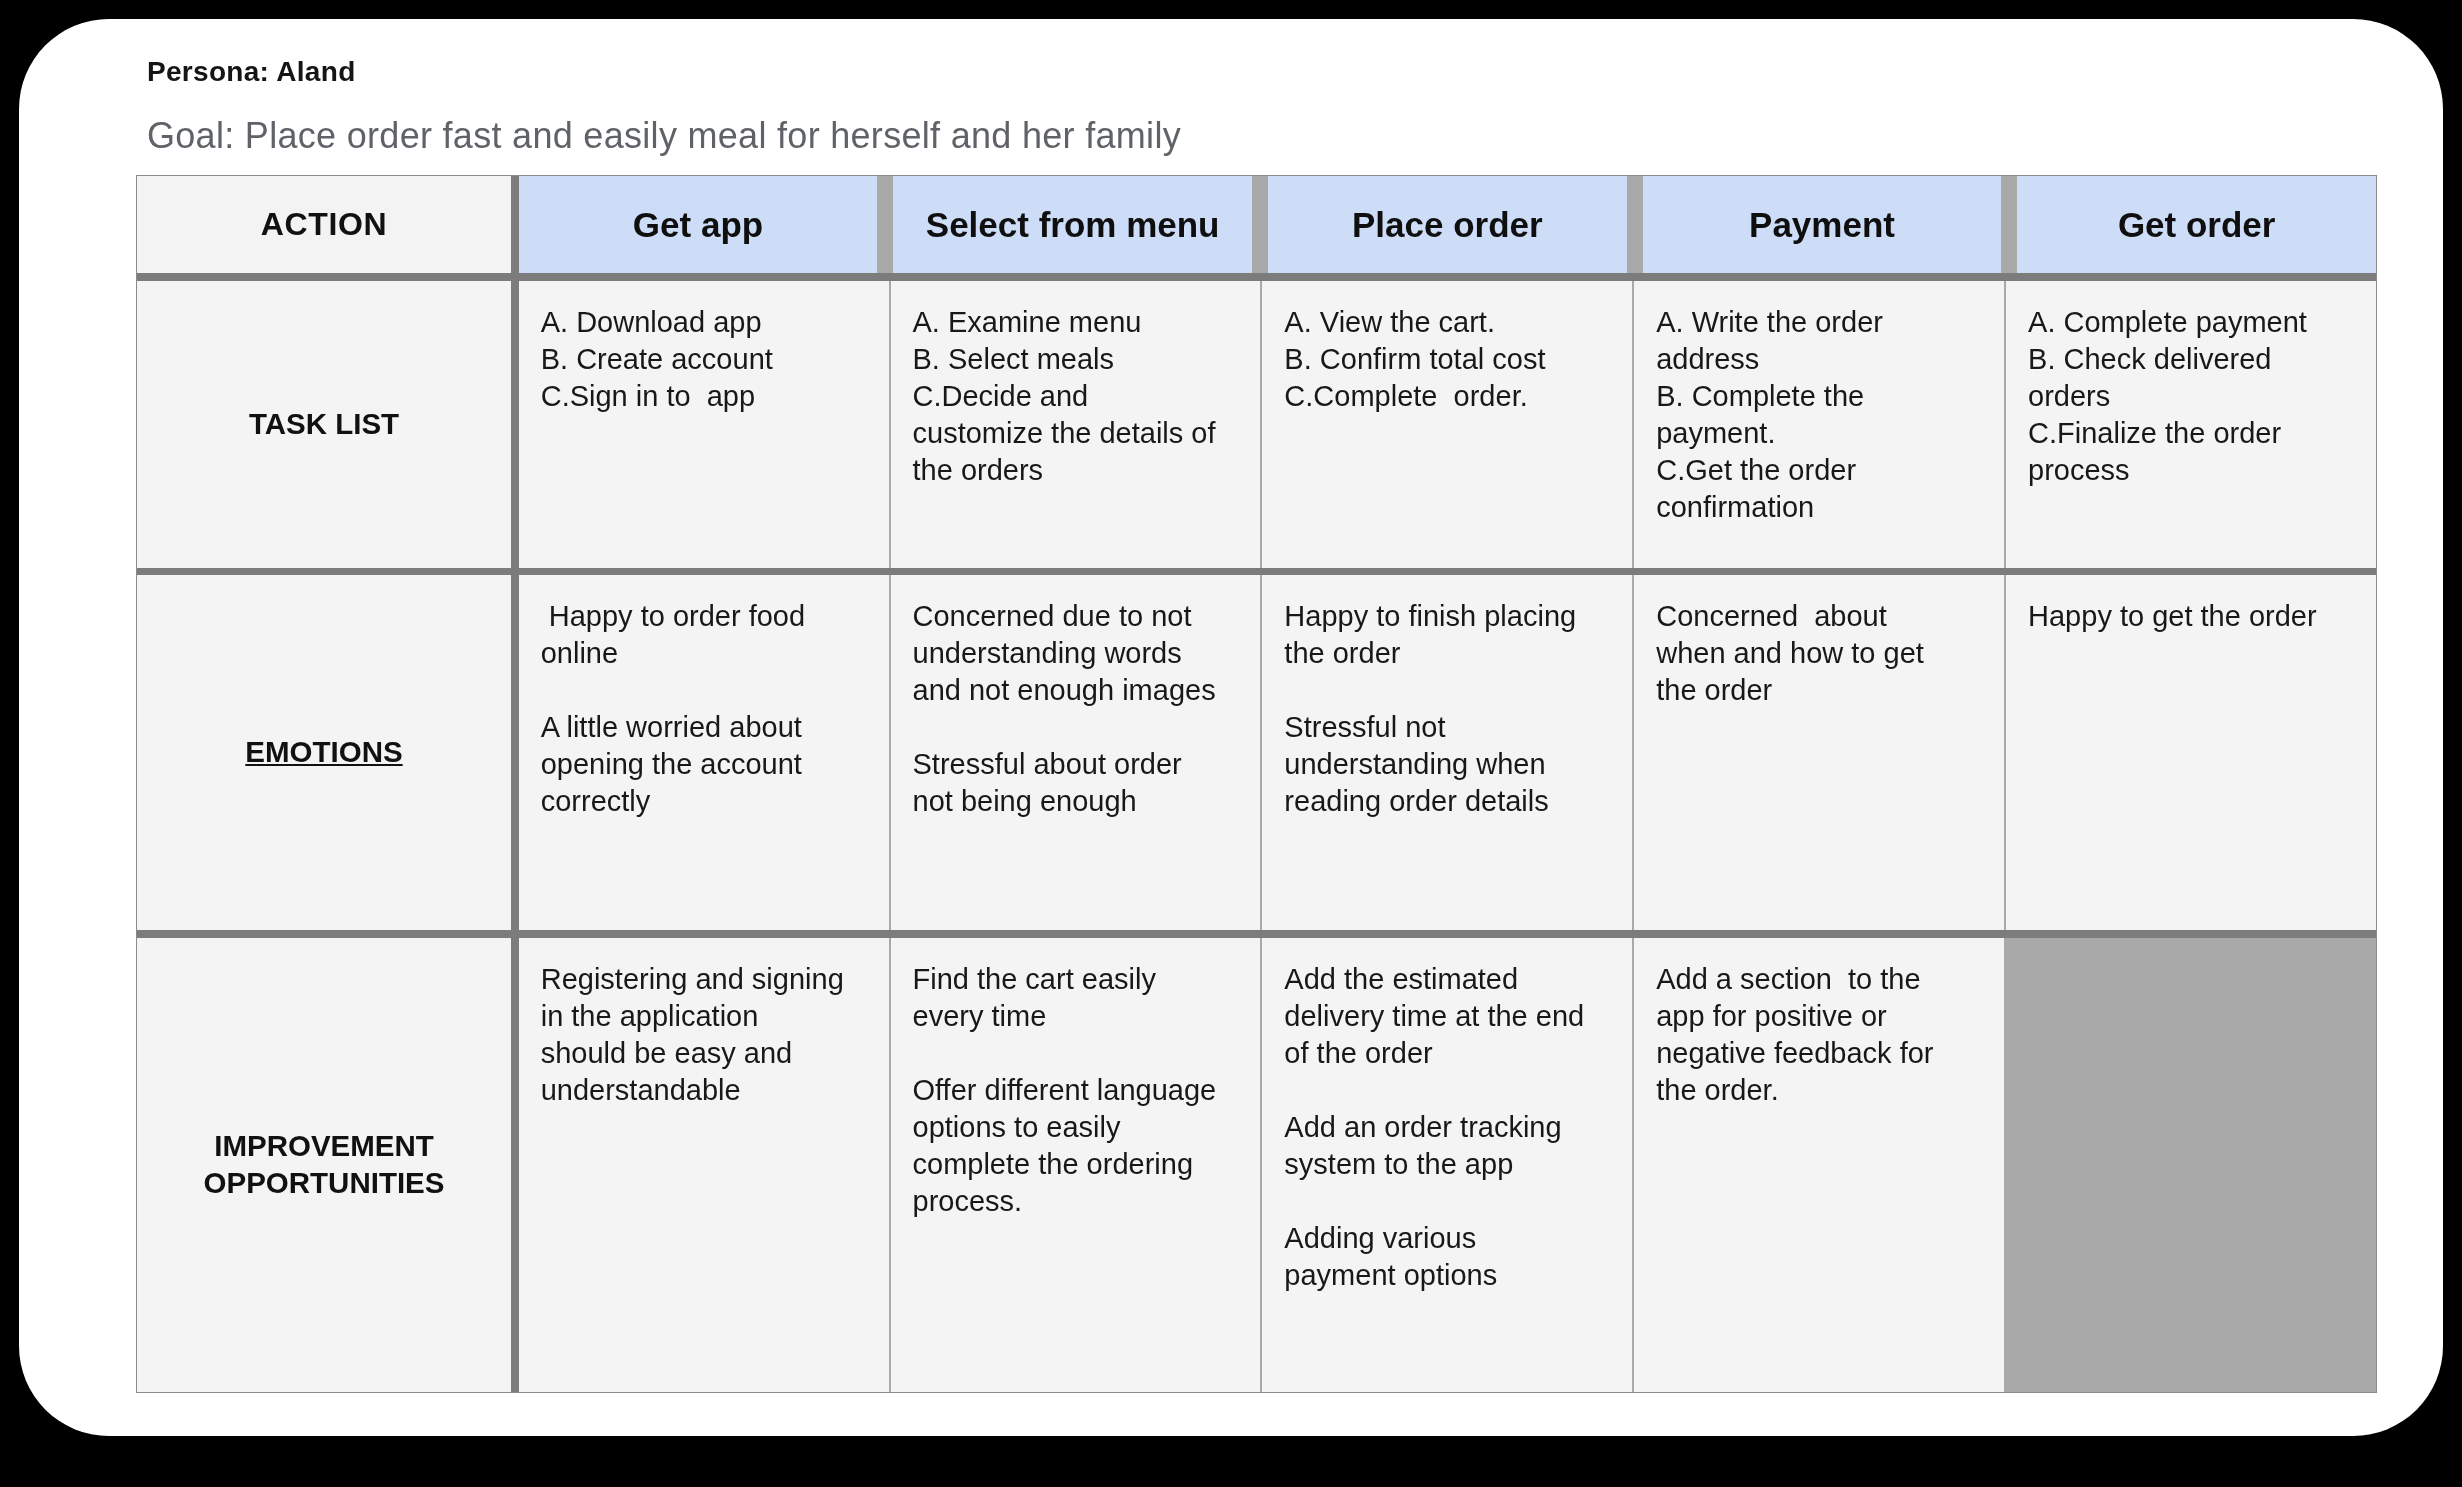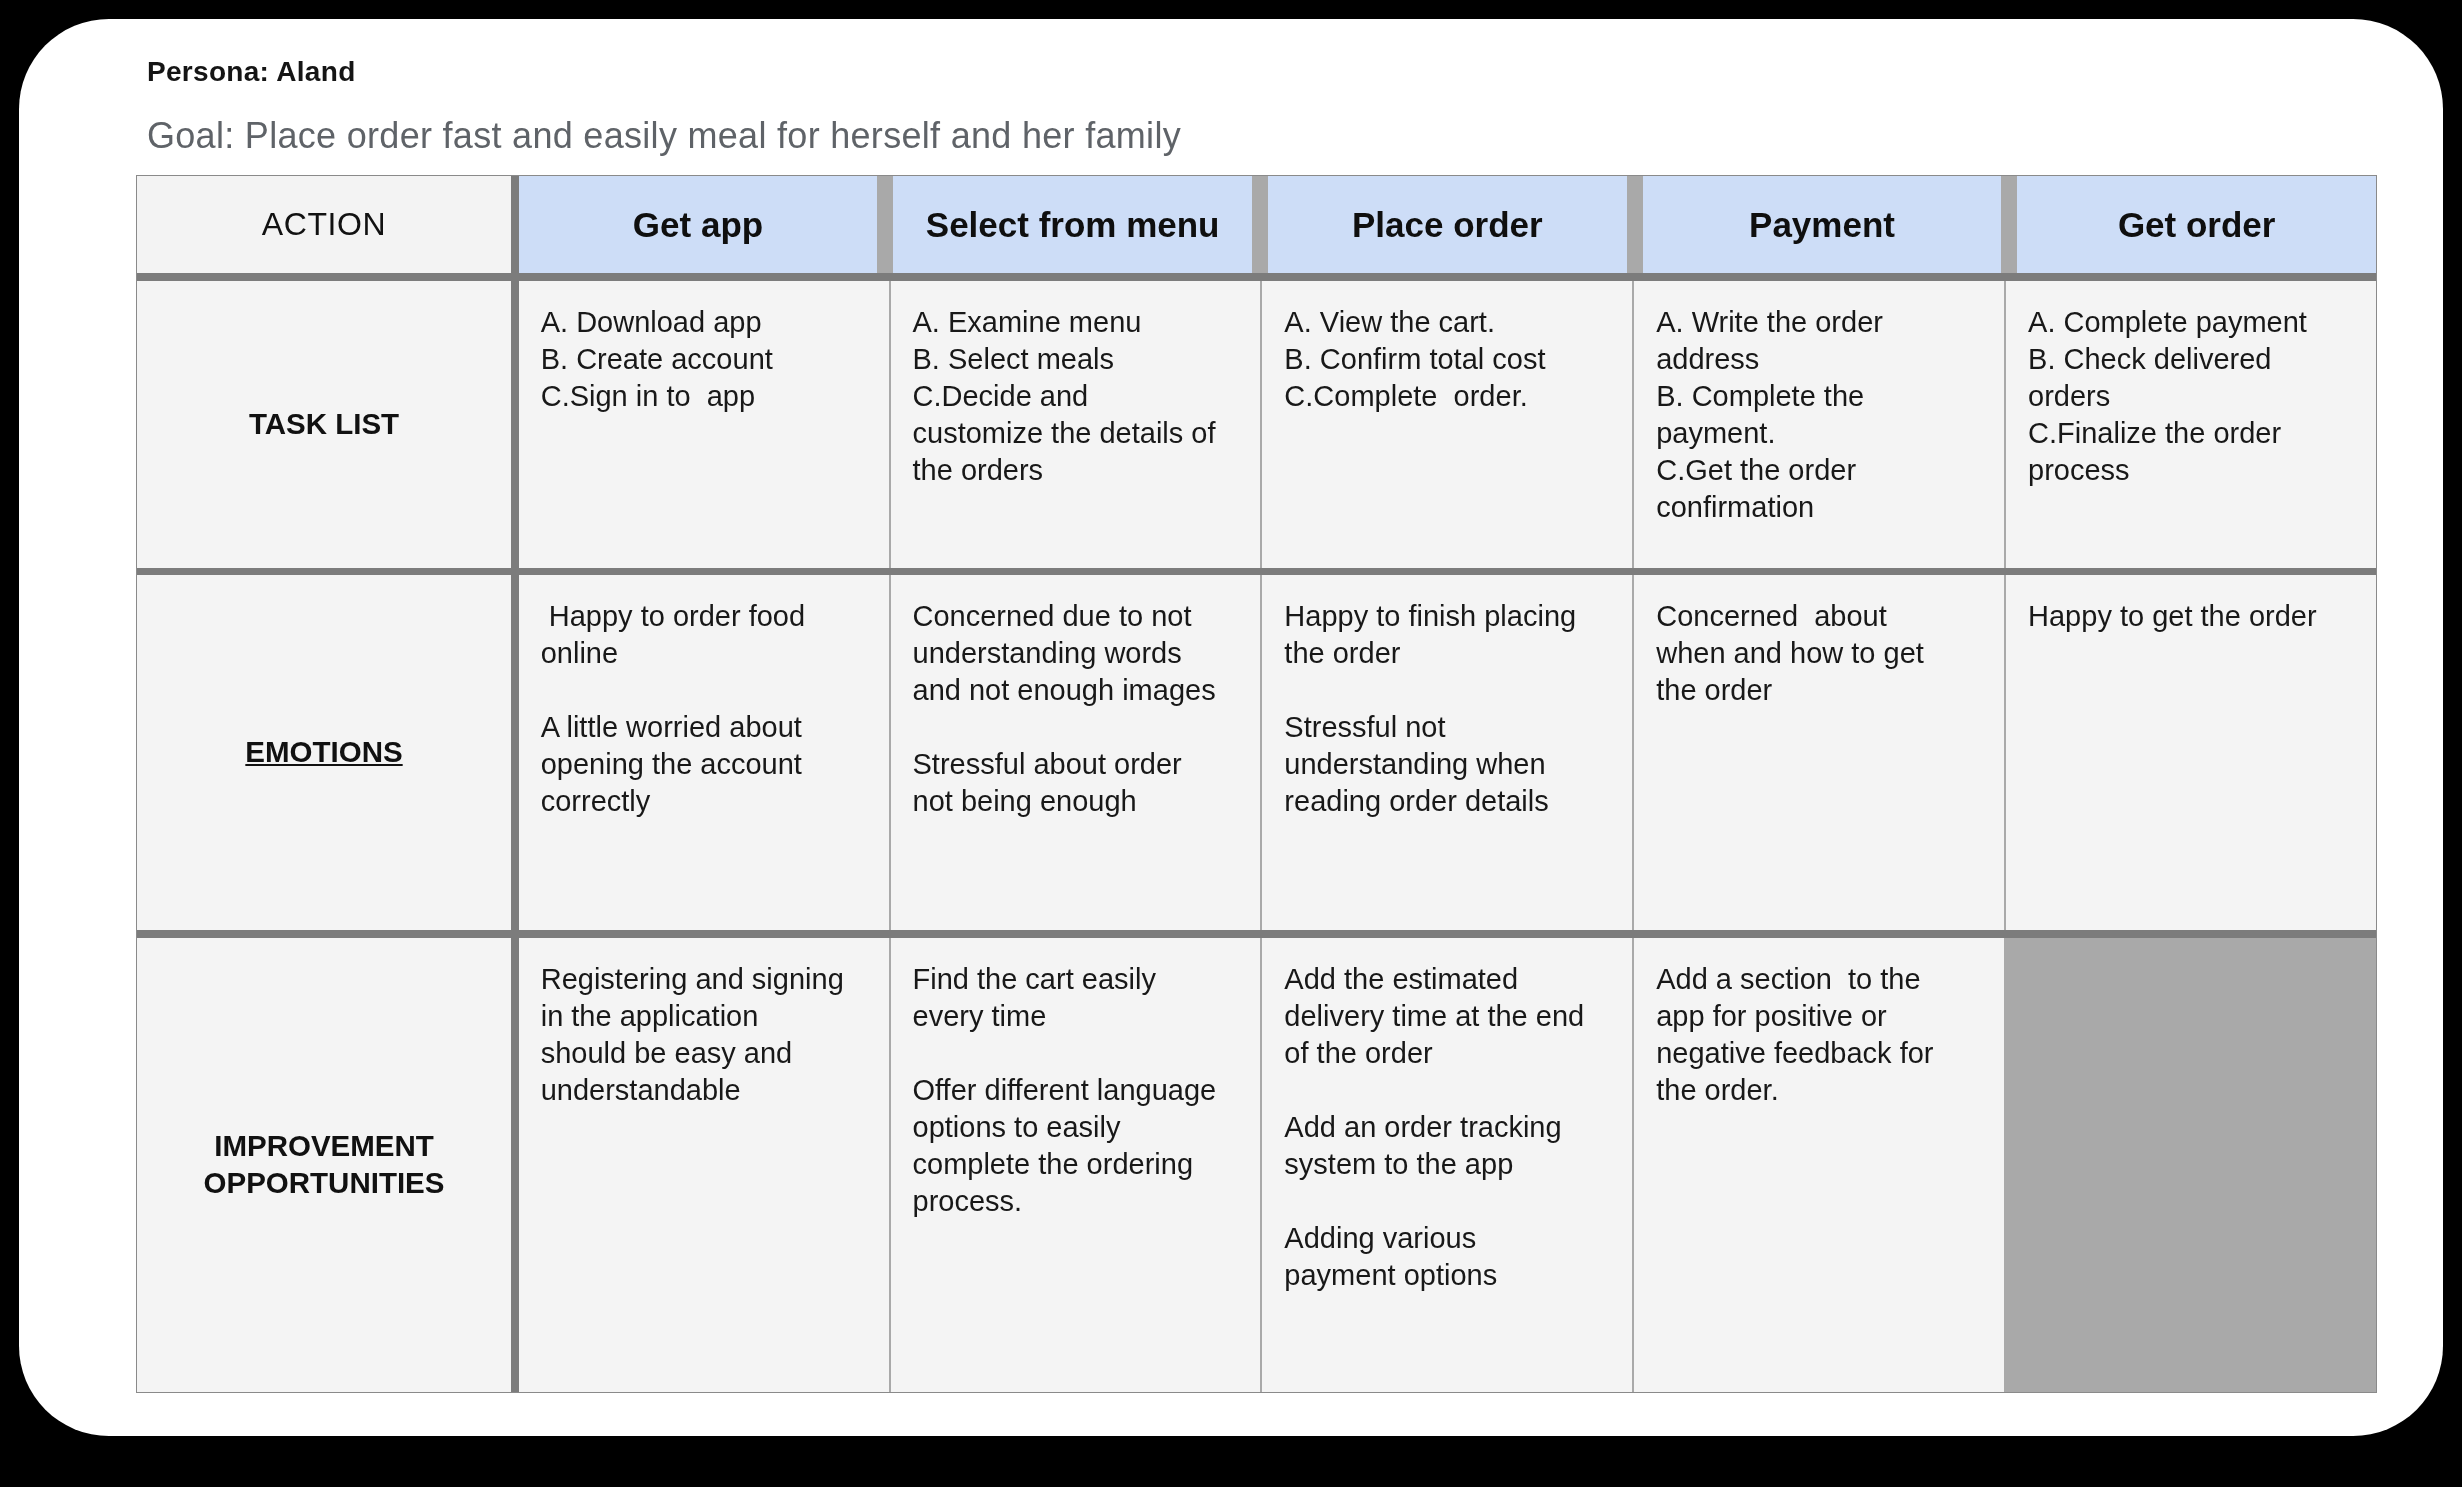--- a/index.html
+++ b/index.html
@@ -34,21 +34,21 @@
     border:1.9px solid #8a8a8a;
     background:#7c7c7c; 
     display:grid;
     grid-template-columns:374px 7.7px 1fr;
     grid-template-rows:97px 7.7px 287px 7.7px 355px 7.7px 454px;
   }
   .corner-cell{
     grid-column:1;grid-row:1;
     background:#f3f3f3;
     display:flex;align-items:center;justify-content:center;
-    font-size:32px;font-weight:400;color:#111;
+    font-size:32px;font-weight:700;color:#111;
     letter-spacing:0.6px;
   }
   .row-label{
     grid-column:1;
     background:#f4f4f4;
     display:flex;align-items:center;justify-content:center;
     text-align:center;
     font-size:29.5px;font-weight:700;color:#111;
     padding:0 26px;
     line-height:1.25;

